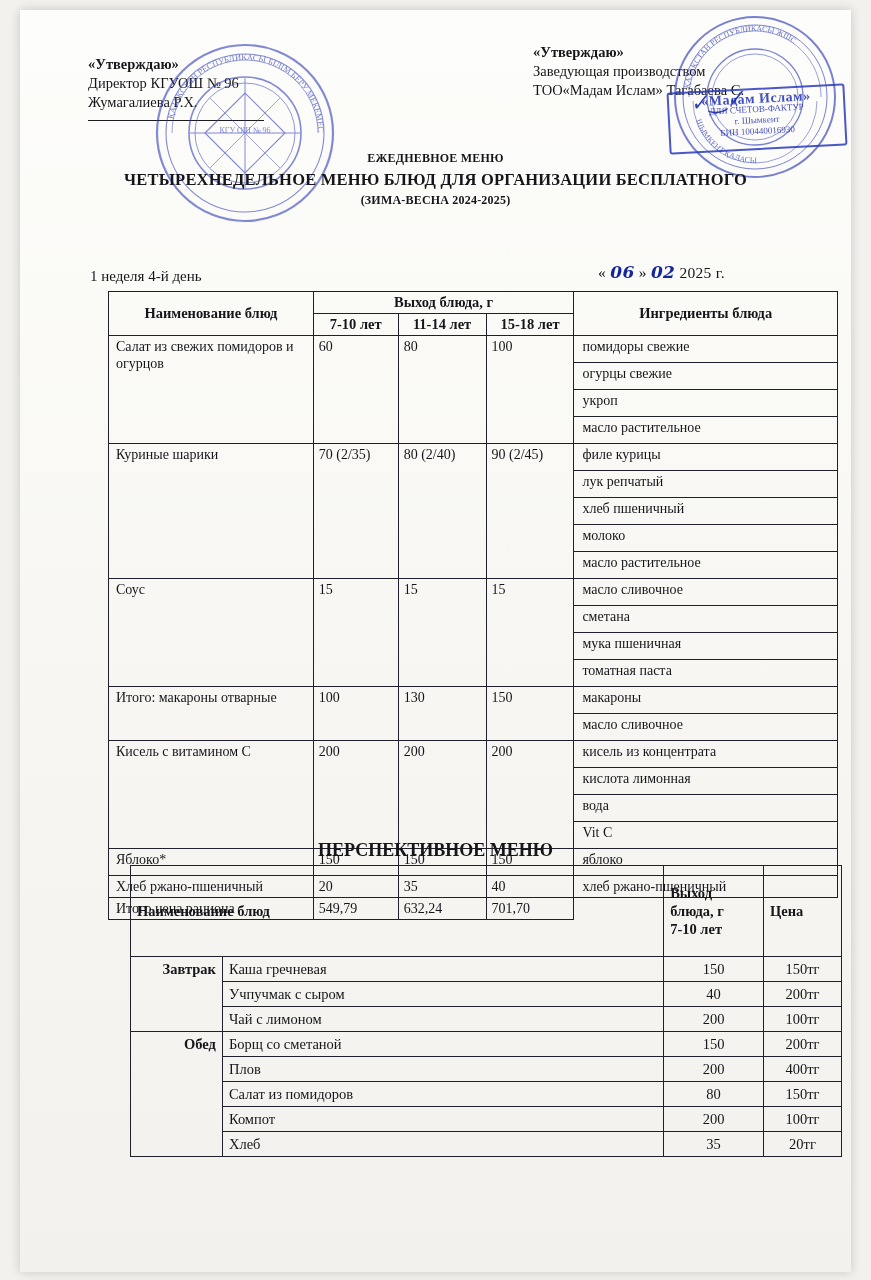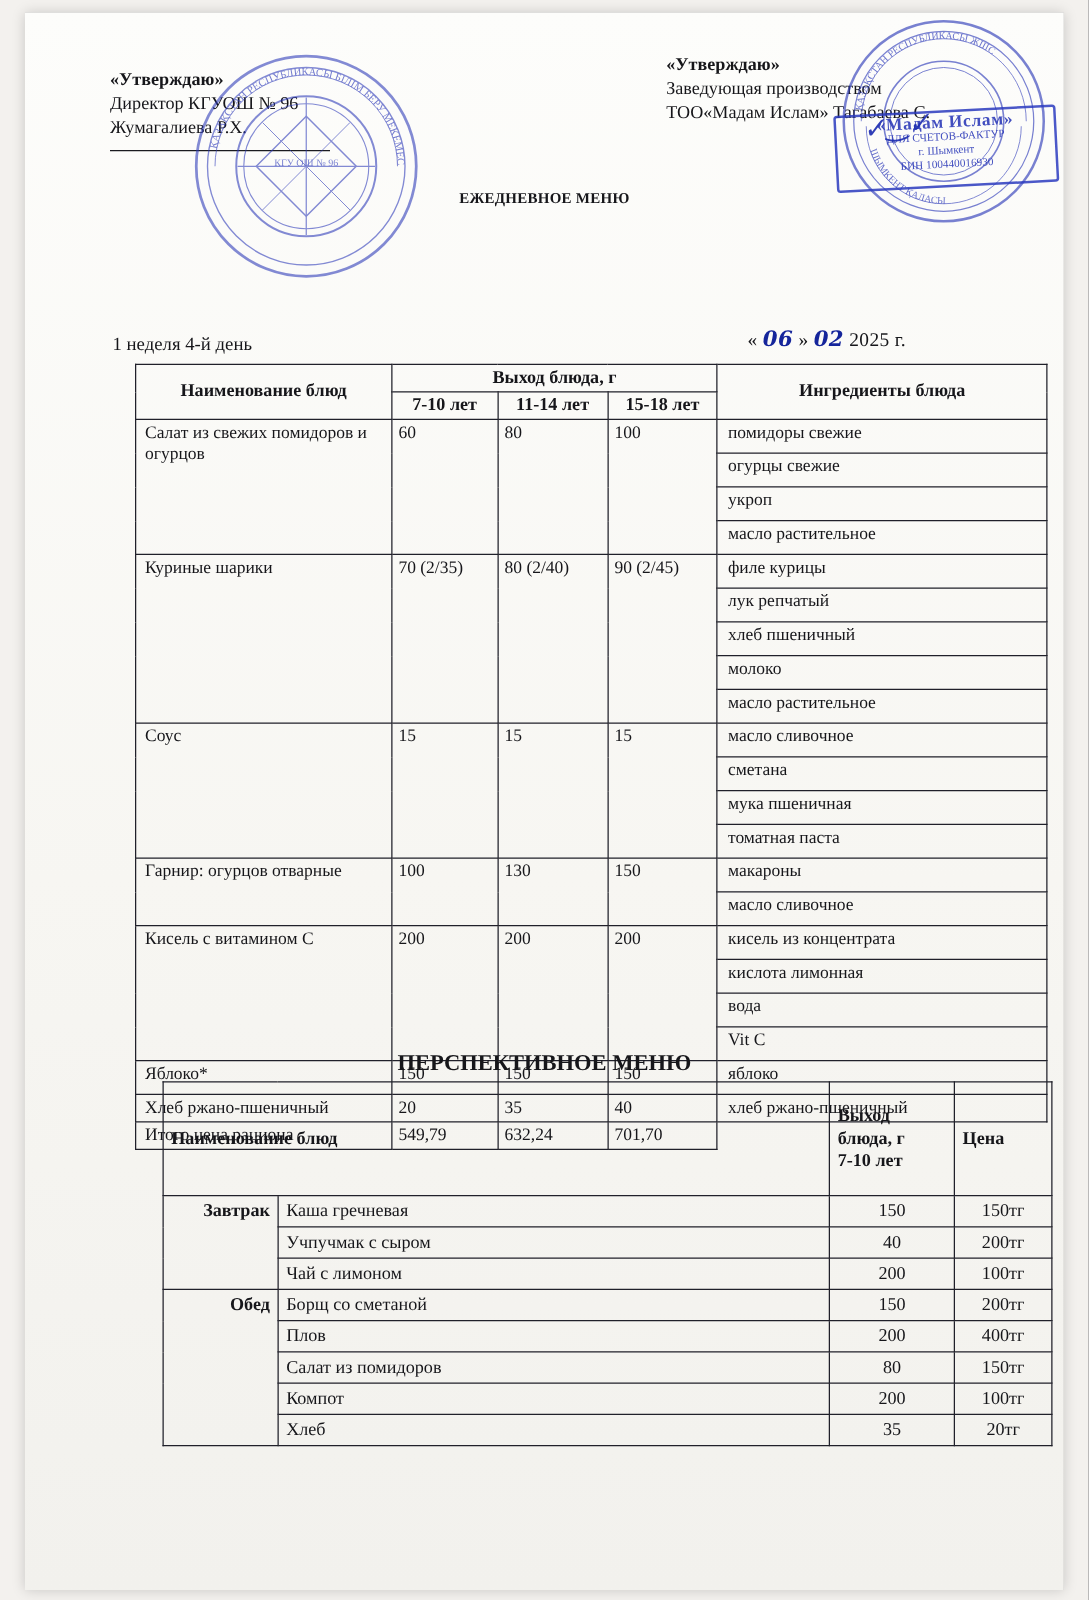--- a/index.html
+++ b/index.html
@@ -15,21 +15,21 @@
     overflow: hidden;
     font-family: "Liberation Serif", serif;
     color: #16161a;
   }
   .sheet {
     position: absolute;
     left: 20px;
     top: 10px;
     width: 831px;
     height: 1262px;
-    background: #a3a3a3;
+    background: #86efac;
     box-shadow: 0 0 10px rgba(0,0,0,0.18);
   }
   .paper-tint {
     position: absolute;
     inset: 0;
     background: linear-gradient(180deg, #fdfdfb 0%, #f7f6f2 55%, #f2f1ed 100%);
   }
 
   
   .approve {
@@ -258,20 +258,22 @@
       <div class="big">«Мадам Ислам»</div>
       <div>ДЛЯ СЧЕТОВ-ФАКТУР</div>
       <div>г. Шымкент</div>
       <div>БИН 100440016930</div>
     </div>
 
     <div class="sign-scribble" style="left:670px; top:78px;">✓‿✓</div>
 
     <div class="title-block">
       <div class="title-line">ЕЖЕДНЕВНОЕ МЕНЮ</div>
+      <div class="title-line small">ЧЕТЫРЕХНЕДЕЛЬНОЕ МЕНЮ БЛЮД ДЛЯ ОРГАНИЗАЦИИ БЕСПЛАТНОГО</div>
+      <div class="title-line">(ЗИМА-ВЕСНА 2024-2025)</div>
     </div>
 
     <div class="week-day">1 неделя 4-й день</div>
 
     <div class="date-line">
       <span>«</span>
       <span class="hand">06</span>
       <span>»</span>
       <span class="hand">02</span>
       <span>2025 г.</span>
@@ -347,21 +349,21 @@
             <td class="ing cell-pad">сметана</td>
           </tr>
         <tr>
             <td class="ing cell-pad">мука пшеничная</td>
           </tr>
         <tr>
             <td class="ing cell-pad">томатная паста</td>
           </tr>
 
         <tr>
-          <td class="dish" rowspan="2">Гарнир: огурцов отварные</td>
+          <td class="dish" rowspan="2">Итого: макароны отварные</td>
           <td class="c" rowspan="2">100</td>
           <td class="c" rowspan="2">130</td>
           <td class="c" rowspan="2">150</td>
           <td class="ing cell-pad">макароны</td>
         </tr>
         <tr>
             <td class="ing cell-pad">масло сливочное</td>
           </tr>
 
         <tr>

